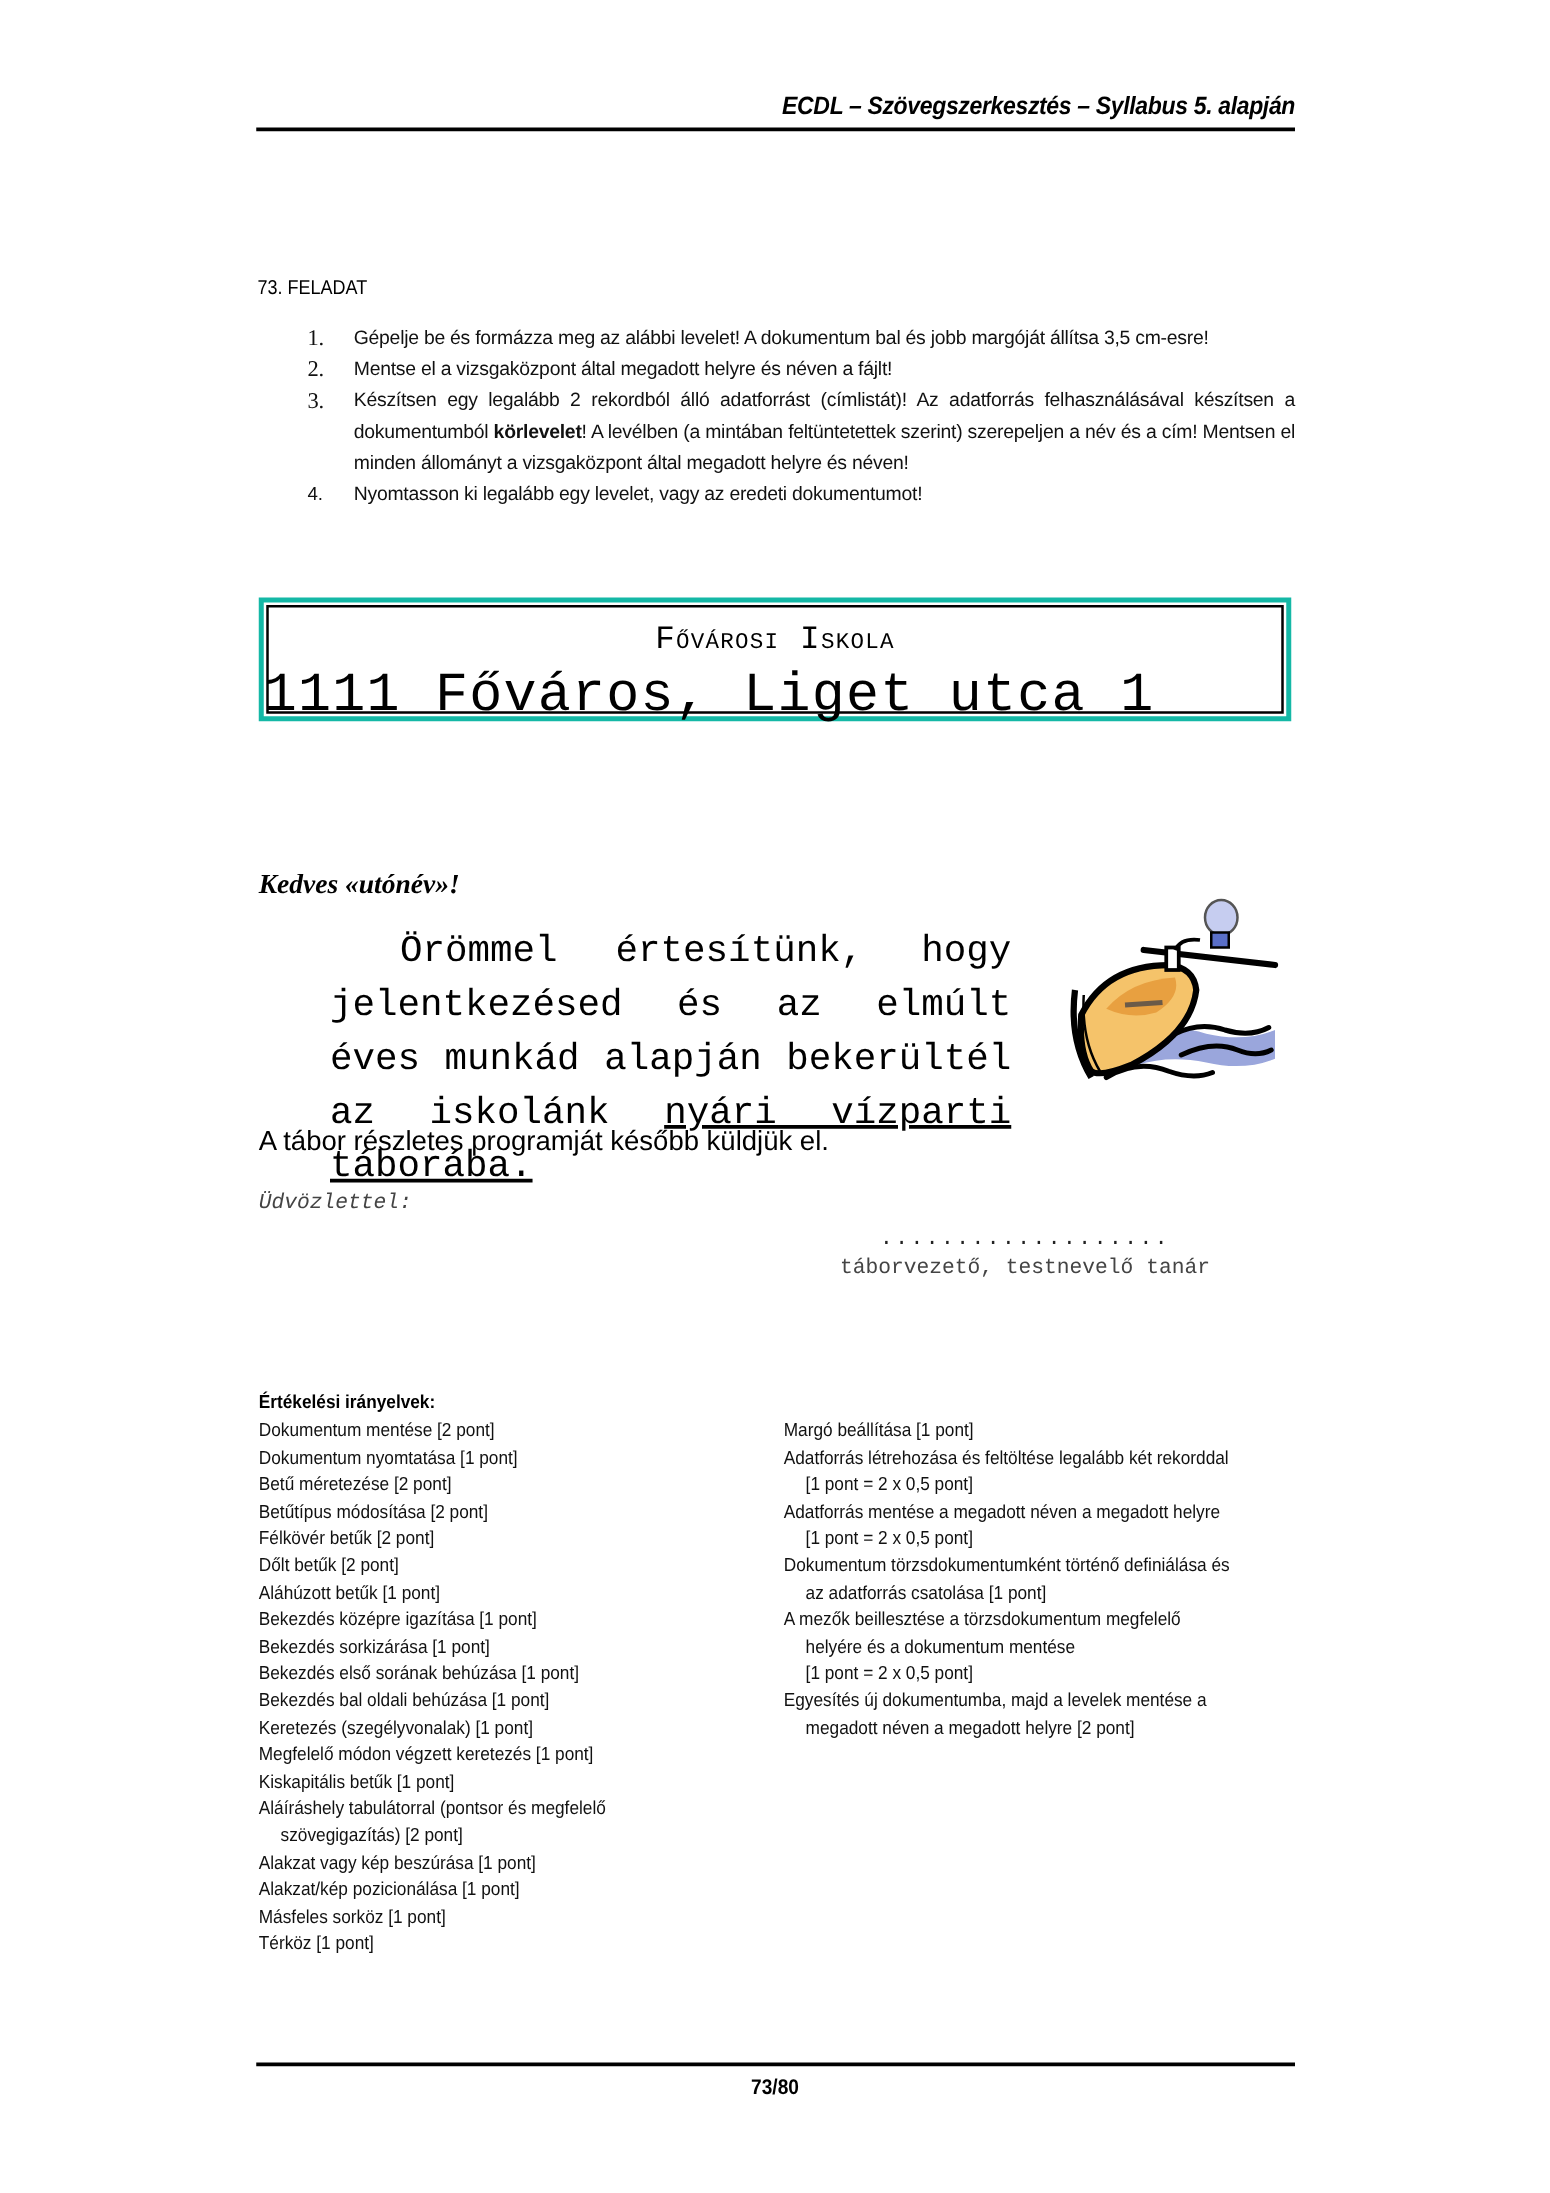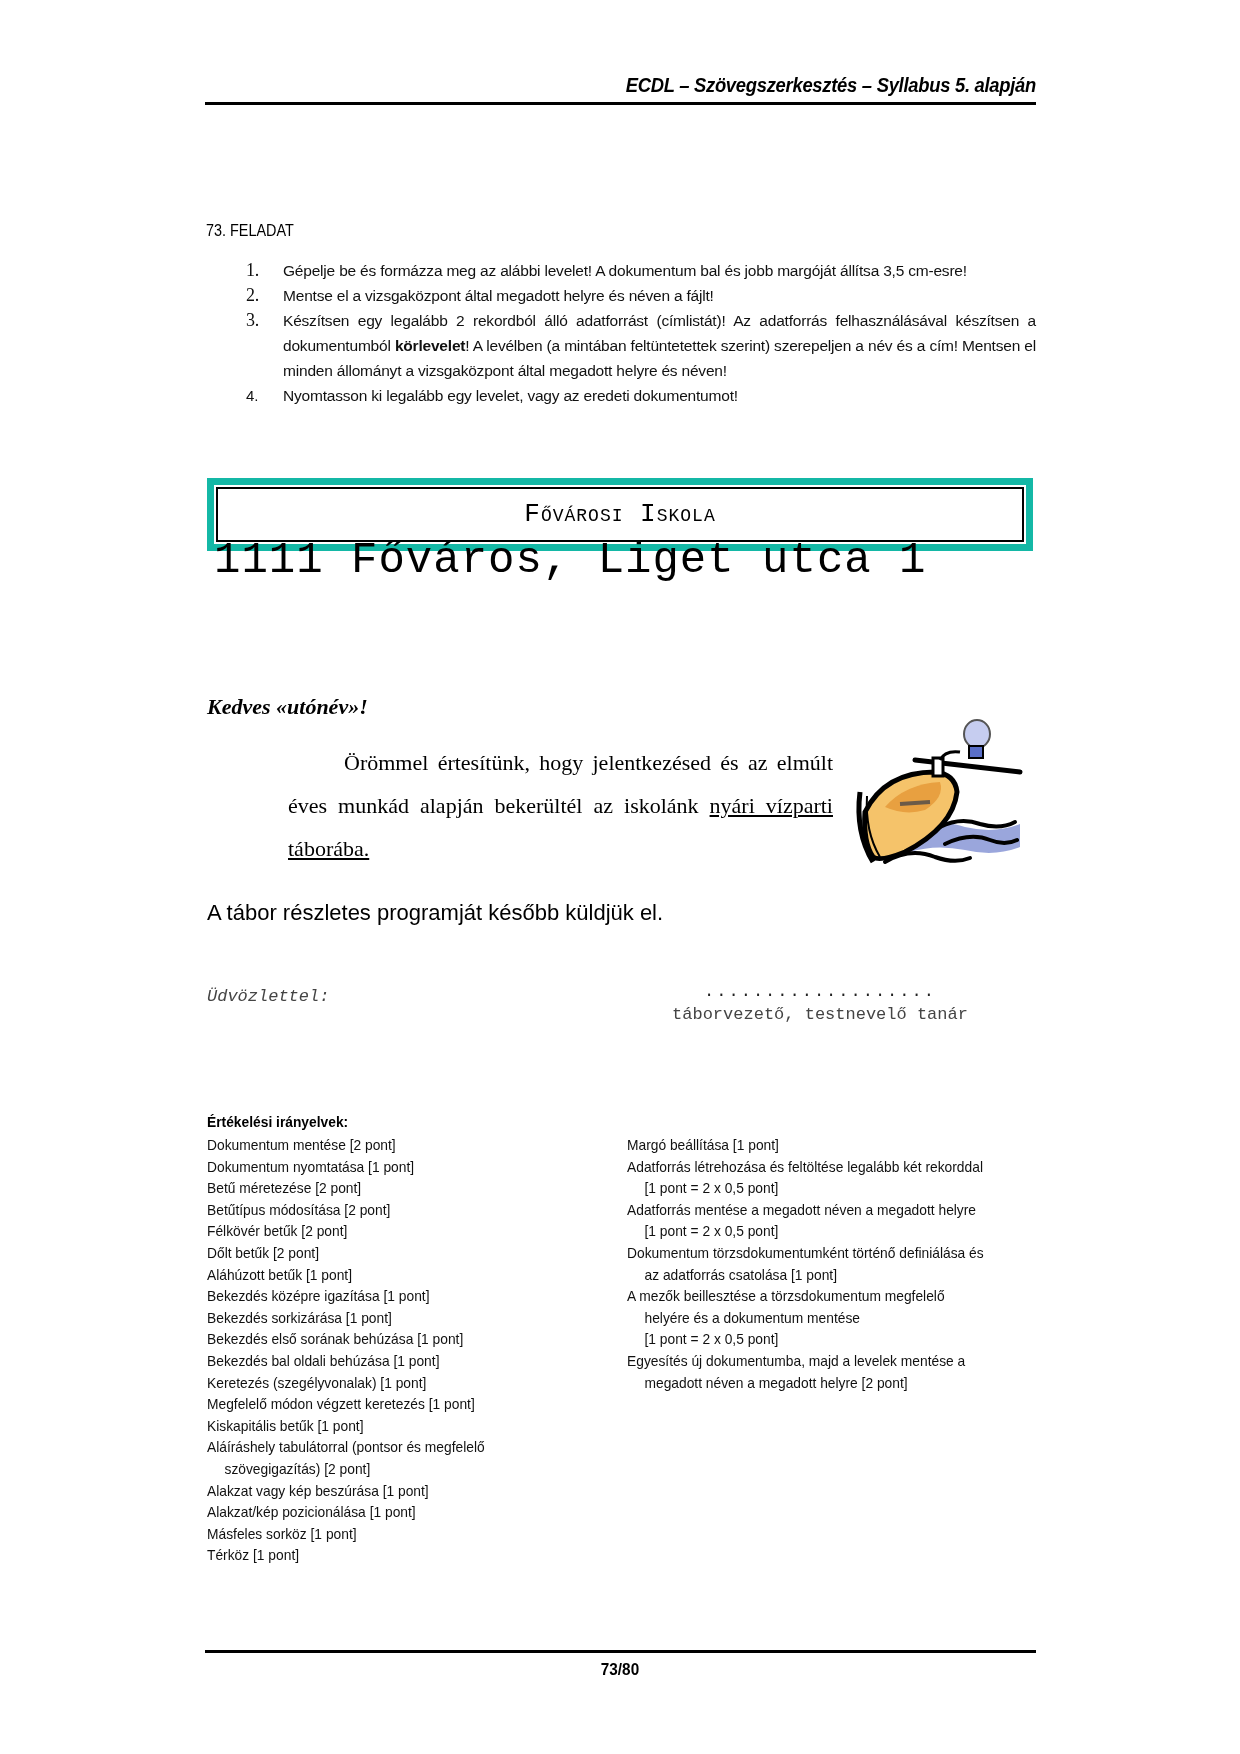--- a/index.html
+++ b/index.html
@@ -18,49 +18,49 @@
       font-family: "Liberation Sans", sans-serif; font-size: 16px;
       transform: scaleX(0.9); transform-origin: left center;
     }
     .task-list { position: absolute; left: 240px; top: 258px; width: 796px; margin: 0; padding: 0; list-style: none; }
     .task-item { position: relative; padding-left: 43px; font-family: "Liberation Sans", sans-serif; font-size: 15.5px; line-height: 25px; text-align: justify; color: #111; letter-spacing: -0.2px; }
     .task-num { position: absolute; left: 6px; top: 0; font-family: "Liberation Serif", serif; font-size: 18px; }
     .task-num.sans { font-family: "Liberation Sans", sans-serif; font-size: 15px; }
     .task-item b { font-weight: bold; }
 
     .letterhead {
-      position: absolute; left: 207px; top: 478px; width: 826px; height: 73px;
-      border: 7px solid #14b8a6; box-sizing: border-box;
+      position: absolute; left: 207px; top: 478px; width: 826px; height: 99px;
+      border: 4px solid #14b8a6; box-sizing: border-box;
     }
     .letterhead::after {
       content: ""; position: absolute; left: 2px; top: 2px; right: 2px; bottom: 2px;
       border: 2px solid #000;
     }
     .school-name {
       position: absolute; left: 0; right: 0; top: 14px; text-align: center;
       font-family: "Liberation Mono", monospace; font-size: 26px; font-variant: small-caps; letter-spacing: 1px;
     }
     .school-address {
       position: absolute; left: 0; right: 0; top: 50px; text-align: left;
       font-family: "Liberation Mono", monospace; font-size: 44px; letter-spacing: 1px;
     }
 
     .fields { position: absolute; left: 207px; top: 580px; font-family: "Liberation Serif", serif; font-size: 22px; line-height: 29px; }
     .greeting { position: absolute; left: 207px; top: 694px; font-family: "Liberation Serif", serif; font-size: 22px; font-weight: bold; font-style: italic; text-align: right; }
 
     .body-para {
-      position: absolute; left: 288px; top: 741px; width: 545px;
-      font-family: Liberation Serif, serif; font-size: 22px; line-height: 43px; text-align: justify; text-indent: 56px;
+      position: absolute; left: 264px; top: 741px; width: 545px;
+      font-family: Liberation Mono, monospace; font-size: 30px; line-height: 43px; text-align: justify; text-indent: 56px;
     }
     .body-para u { text-decoration: underline; }
 
     .boat { position: absolute; left: 845px; top: 712px; width: 180px; height: 160px; }
 
     .closing-line { position: absolute; left: 207px; top: 900px; font-family: Liberation Sans, sans-serif; font-size: 22px; }
-    .salutation { position: absolute; left: 207px; top: 987px; font-family: "Liberation Mono", monospace; font-size: 17px; font-style: italic; color: #444; }
+    .salutation { position: absolute; left: 207px; top: 953px; font-family: "Liberation Mono", monospace; font-size: 17px; font-style: italic; color: #444; }
 
     .signature { position: absolute; left: 600px; width: 440px; top: 980px; text-align: center; font-family: "Liberation Mono", monospace; font-size: 17px; color: #444; line-height: 23px; }
     .sig-dots { letter-spacing: 2px; color: #222; }
 
     .eval-title { position: absolute; left: 207px; top: 1113px; font-family: "Liberation Sans", sans-serif; font-weight: bold; font-size: 15px; transform: scaleX(0.92); transform-origin: left center; }
     .eval-col { position: absolute; font-family: "Liberation Sans", sans-serif; font-size: 15px; line-height: 21.6px; color: #111; }
     .eval-col.left { left: 207px; top: 1134px; width: 380px; }
     .eval-col.right { left: 627px; top: 1134px; width: 420px; }
     .eval-item { white-space: nowrap; transform: scaleX(0.92); transform-origin: left center; }
     .eval-cont { padding-left: 19px; }

